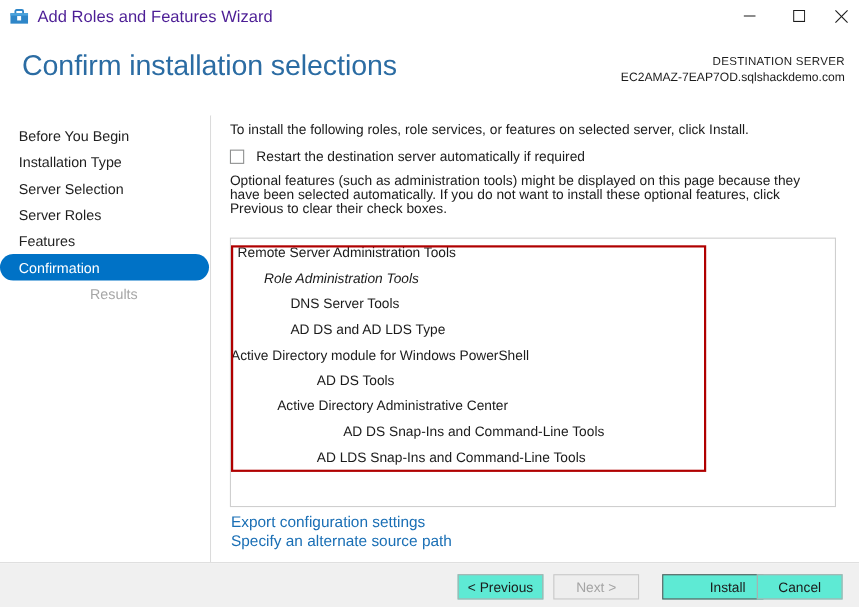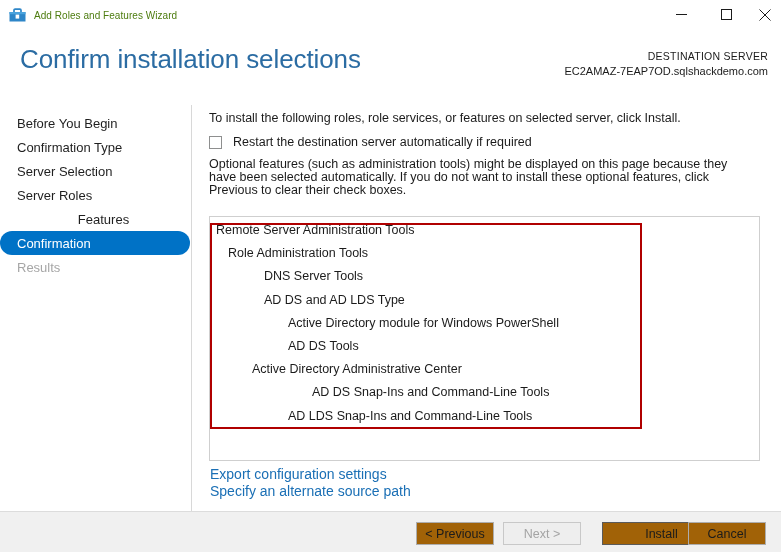--- a/index.html
+++ b/index.html
@@ -23,22 +23,22 @@
     width: 781px; height: 30px;
     background: #ffffff;
     display: flex; align-items: center;
   }
   #title-icon {
     width: 17px; height: 16px;
     margin-left: 9px; margin-right: 8px;
     position: relative; flex: none;
   }
   #title-text {
-    font-size: 10px;
-    color: #4d7c0f;
+    font-size: 15px;
+    color: #4c1d95;
     letter-spacing: 0.05px;
     white-space: nowrap;
   }
   .winbtn {
     position: absolute; top: 0;
     width: 45px; height: 29px;
     display: flex; align-items: center; justify-content: center;
     background: transparent;
   }
   #btn-min  { left: 659px; }
@@ -94,21 +94,21 @@
     padding-left: 17px;
     font-size: 13px;
     color: #1f1f1f;
     white-space: nowrap;
   }
   .nav-item.selected {
     background: #0072c6;
     color: #ffffff;
     border-radius: 12px;
   }
-  .nav-item.disabled { color: #a6a6a6; }
+  .nav-item.disabled { color: #a6a6a6; justify-content: center; }
 
   
   #main {
     position: absolute; left: 192px; top: 105px;
     width: 589px; height: 406px;
     background: #ffffff;
   }
   #intro-text {
     position: absolute; left: 17px; top: 5px;
     width: 560px;
@@ -180,21 +180,21 @@
     background: #dcdcdc;
   }
   #footer {
     position: absolute; left: 0; top: 512px;
     width: 781px; height: 40px;
     background: #f0f0f0;
   }
   .btn {
     position: absolute; top: 10px;
     height: 23px;
-    background: #a16207;
+    background: #5eead4;
     border: 1px solid #adadad;
     font-family: "Liberation Sans", sans-serif;
     font-size: 12.5px;
     color: #1b1b1b;
     display: flex; align-items: center; justify-content: center;
     padding: 0;
     white-space: nowrap;
   }
   .btn.disabled { color: #a4a4a4; border-color: #c8c8c8; background: #eeeeee; }
   .btn.default  { border: 1px solid #5a5a5a; }
@@ -241,29 +241,29 @@
     <div id="page-title">Confirm installation selections</div>
     <div id="dest-label">DESTINATION SERVER</div>
     <div id="dest-server">EC2AMAZ-7EAP7OD.sqlshackdemo.com</div>
   </div>
 
   <div id="nav">
       <div class="nav-item" style="top: 6px;">
         <span>Before You Begin</span>
       </div>
       <div class="nav-item" style="top: 30px;">
-        <span>Confirmation Type</span>
+        <span>Installation Type</span>
       </div>
       <div class="nav-item" style="top: 54px;">
         <span>Server Selection</span>
       </div>
       <div class="nav-item" style="top: 78px;">
         <span>Server Roles</span>
       </div>
-      <div class="nav-item" style="top: 102px; justify-content: center;">
+      <div class="nav-item" style="top: 102px;">
         <span>Features</span>
       </div>
       <div class="nav-item selected" style="top: 126px;">
         <span>Confirmation</span>
       </div>
       <div class="nav-item disabled" style="top: 150px;">
         <span>Results</span>
       </div>
     </div>
   <div id="nav-sep"></div>
@@ -273,24 +273,24 @@
 
     <div id="restart-row">
       <div id="restart-checkbox"></div>
       <div id="restart-label">Restart the destination server automatically if required</div>
     </div>
 
     <div id="optional-text">Optional features (such as administration tools) might be displayed on this page because they have been selected automatically. If you do not want to install these optional features, click Previous to clear their check boxes.</div>
 
     <div id="feature-box">
         <div class="feature-row" style="top: 6px; padding-left: 6px;"><span>Remote Server Administration Tools</span></div>
-        <div class="feature-row" style="top: 29.2px; padding-left: 18px;"><span>Role Administration Tools</span></div>
+        <div class="feature-row" style="top: 29.2px; padding-left: 30px; font-style: italic;"><span>Role Administration Tools</span></div>
         <div class="feature-row" style="top: 52.4px; padding-left: 54px;"><span>DNS Server Tools</span></div>
         <div class="feature-row" style="top: 75.6px; padding-left: 54px;"><span>AD DS and AD LDS Type</span></div>
-        <div class="feature-row" style="top: 98.8px; padding-left: 78px;"><span>Active Directory module for Windows PowerShell</span></div>
+        <div class="feature-row" style="top: 98.8px; "><span>Active Directory module for Windows PowerShell</span></div>
         <div class="feature-row" style="top: 122px; padding-left: 78px;"><span>AD DS Tools</span></div>
         <div class="feature-row" style="top: 145.2px; padding-left: 42px;"><span>Active Directory Administrative Center</span></div>
         <div class="feature-row" style="top: 168.4px; padding-left: 102px;"><span>AD DS Snap-Ins and Command-Line Tools</span></div>
         <div class="feature-row" style="top: 191.6px; padding-left: 78px;"><span>AD LDS Snap-Ins and Command-Line Tools</span></div>
       </div>
 
     <a class="link" id="link-export">Export configuration settings</a>
     <a class="link" id="link-altpath">Specify an alternate source path</a>
   </div>
 

